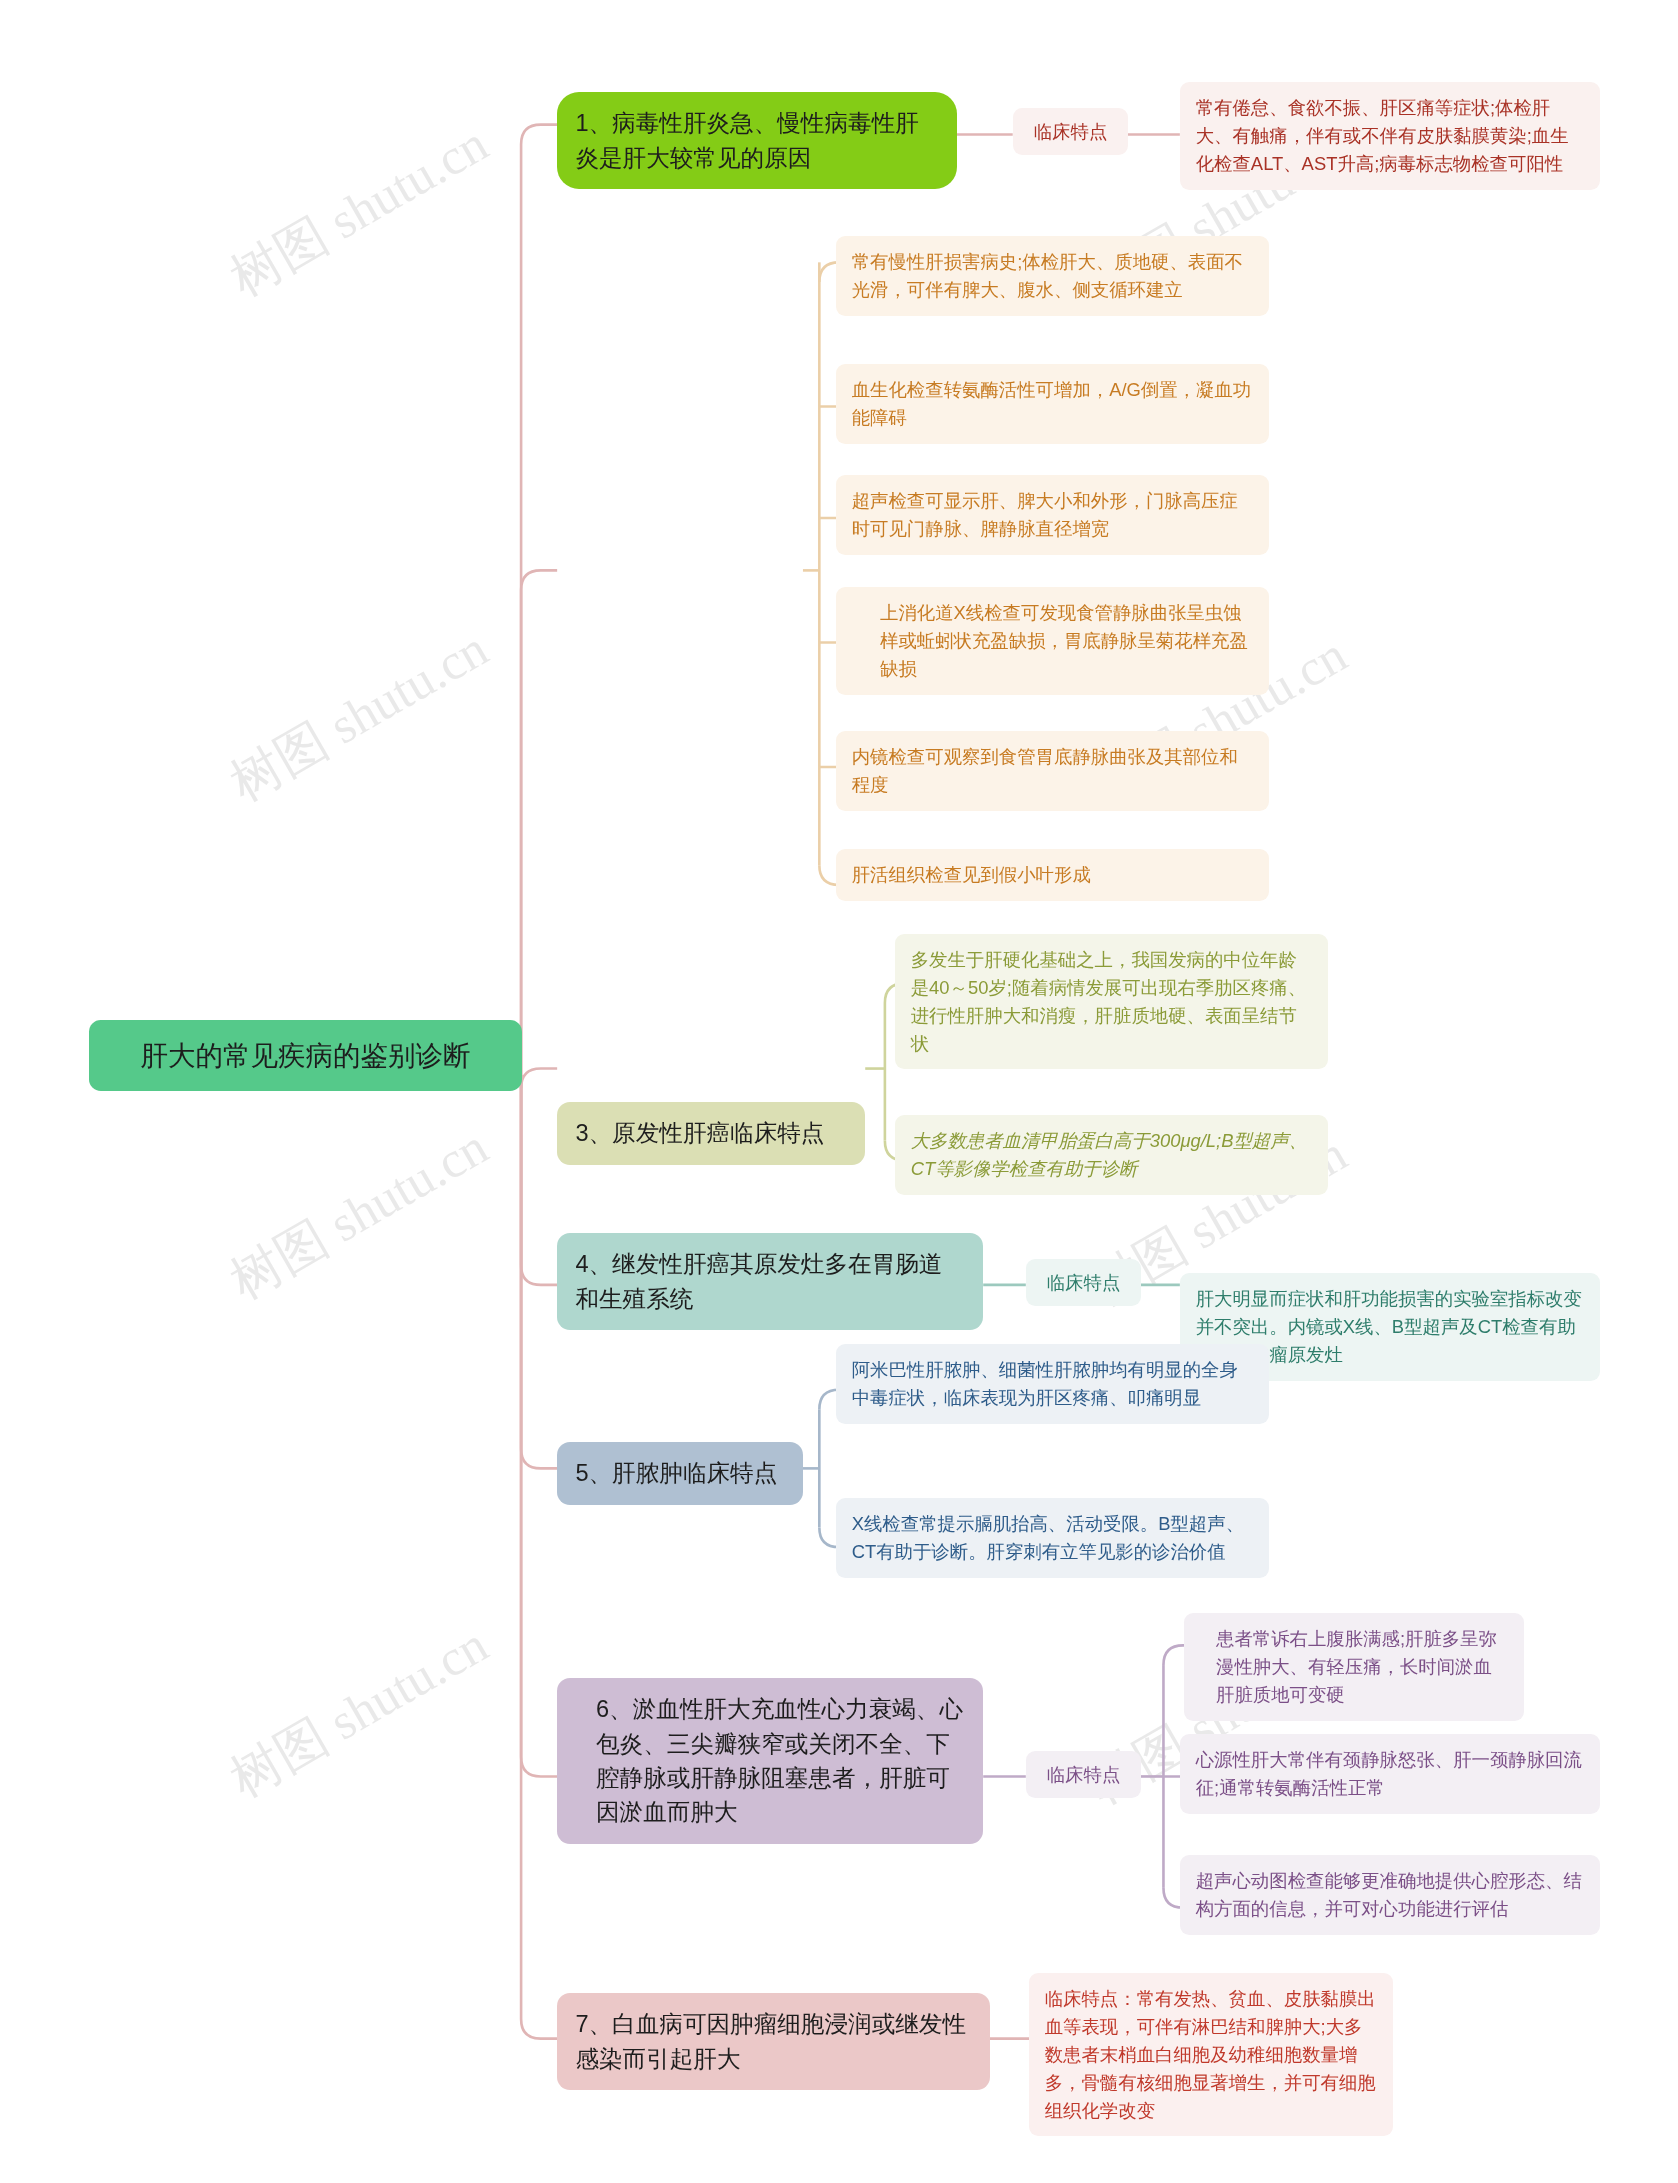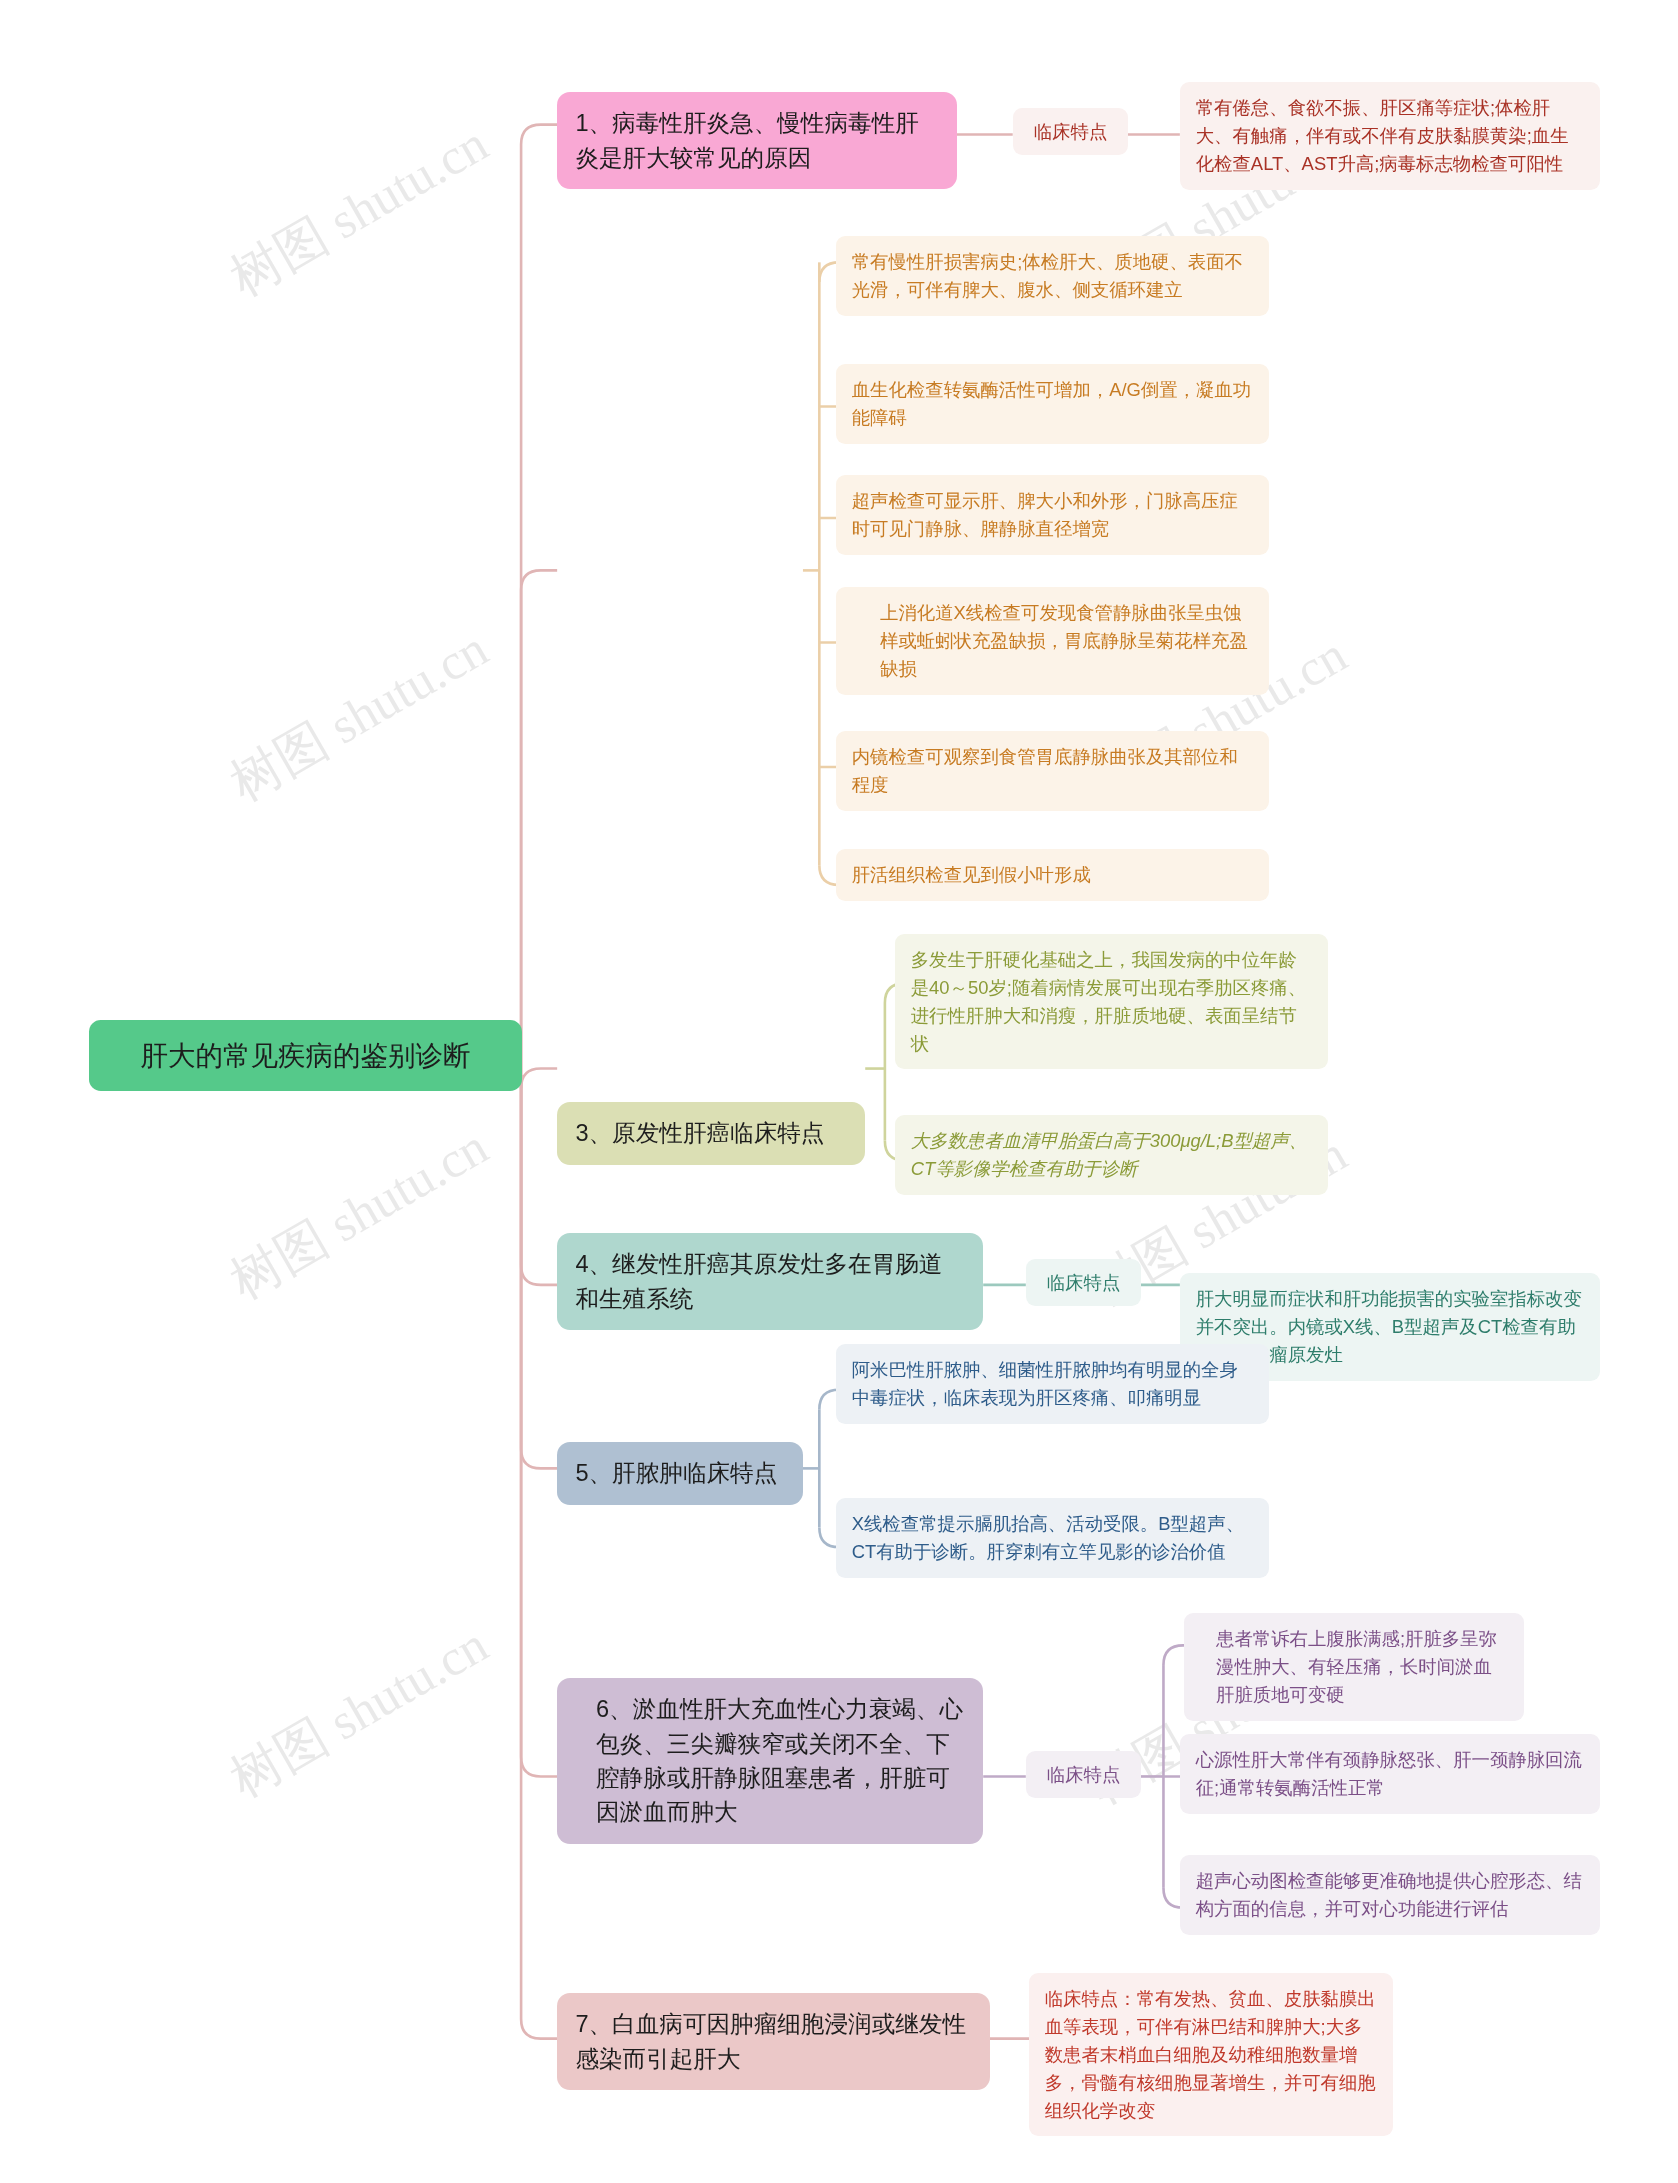--- a/index.html
+++ b/index.html
@@ -68,21 +68,21 @@
   
   .leaf{
     font-size:18.4px;
     line-height:1.52;
     padding:11.8px 15.7px;
     border-radius:9.2px;
     font-weight:400;
   }
 
   
-  .c-pink-topic   {background:#f9a8d4;}
+  .c-pink-topic   {background:#84cc16;border-radius:22px;}
   .c-pink-sub     {background:#FAF1F0;color:#A93226;}
   .c-pink-leaf    {background:#FAF1EF;color:#A93226;}
 
   .c-orange-topic {background:#F2D3AE;}
   .c-orange-leaf  {background:#FCF3E8;color:#C77B22;}
 
   .c-olive-topic  {background:#DBDFB4;}
   .c-olive-leaf   {background:#F4F5E9;color:#8B9B38;}
 
   .c-teal-topic   {background:#AFD7CE;}

